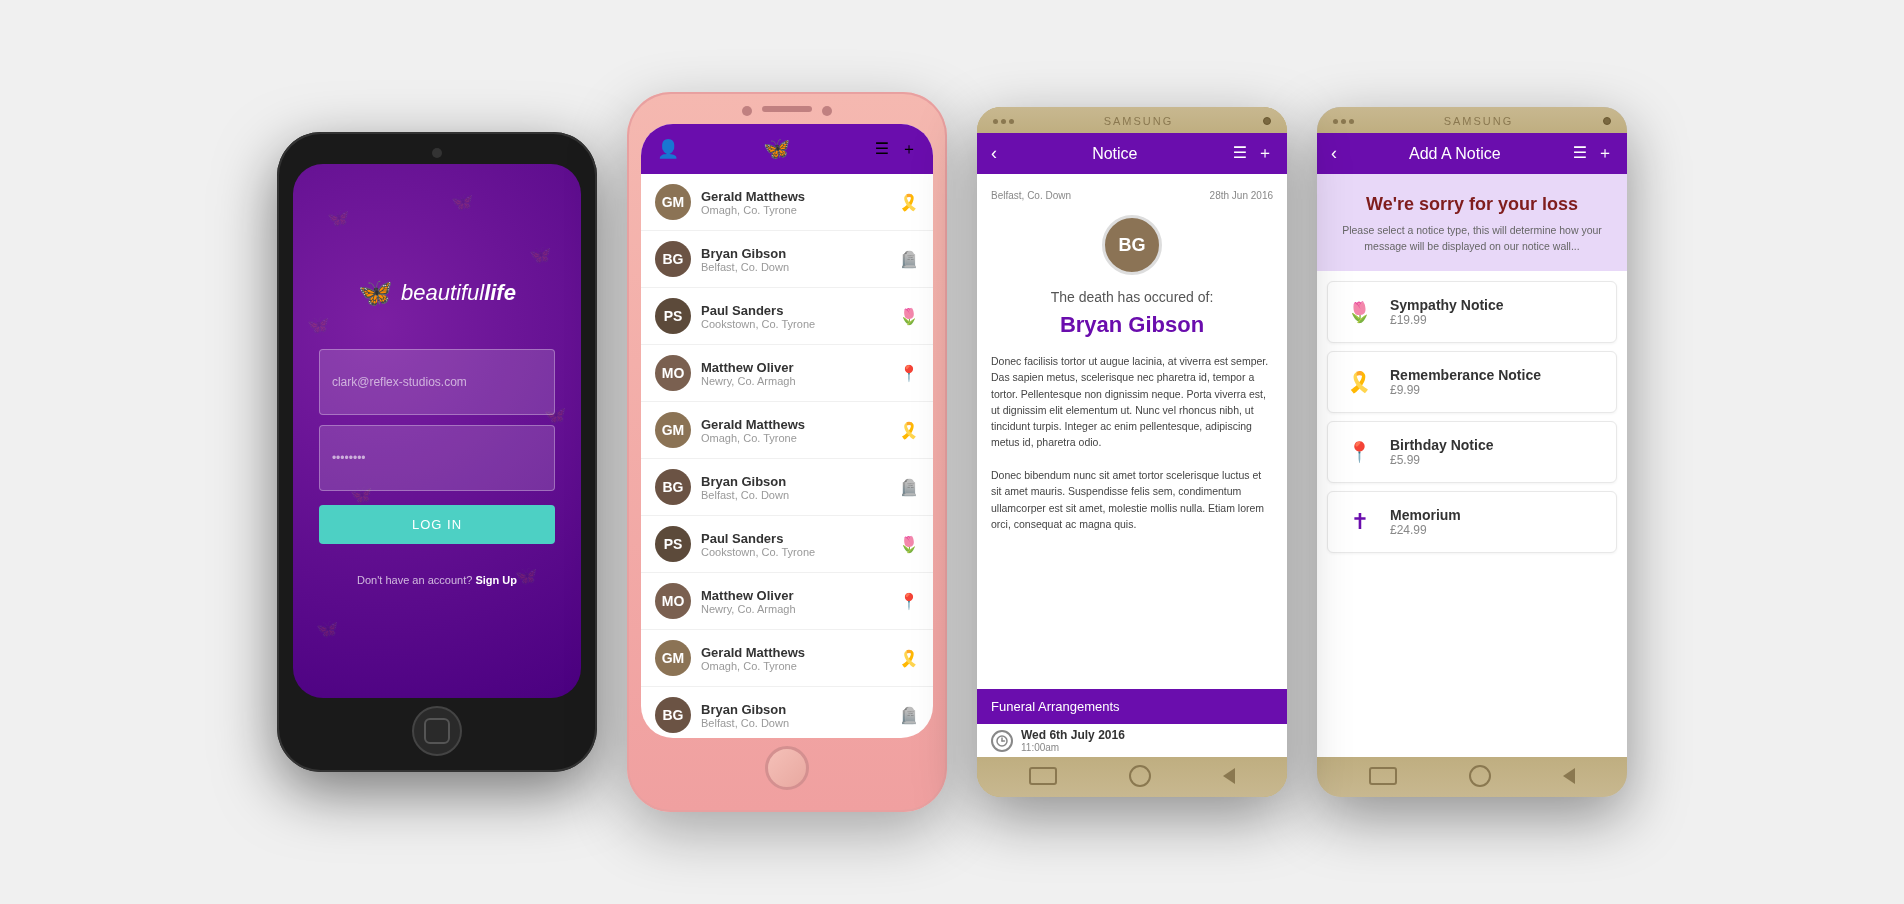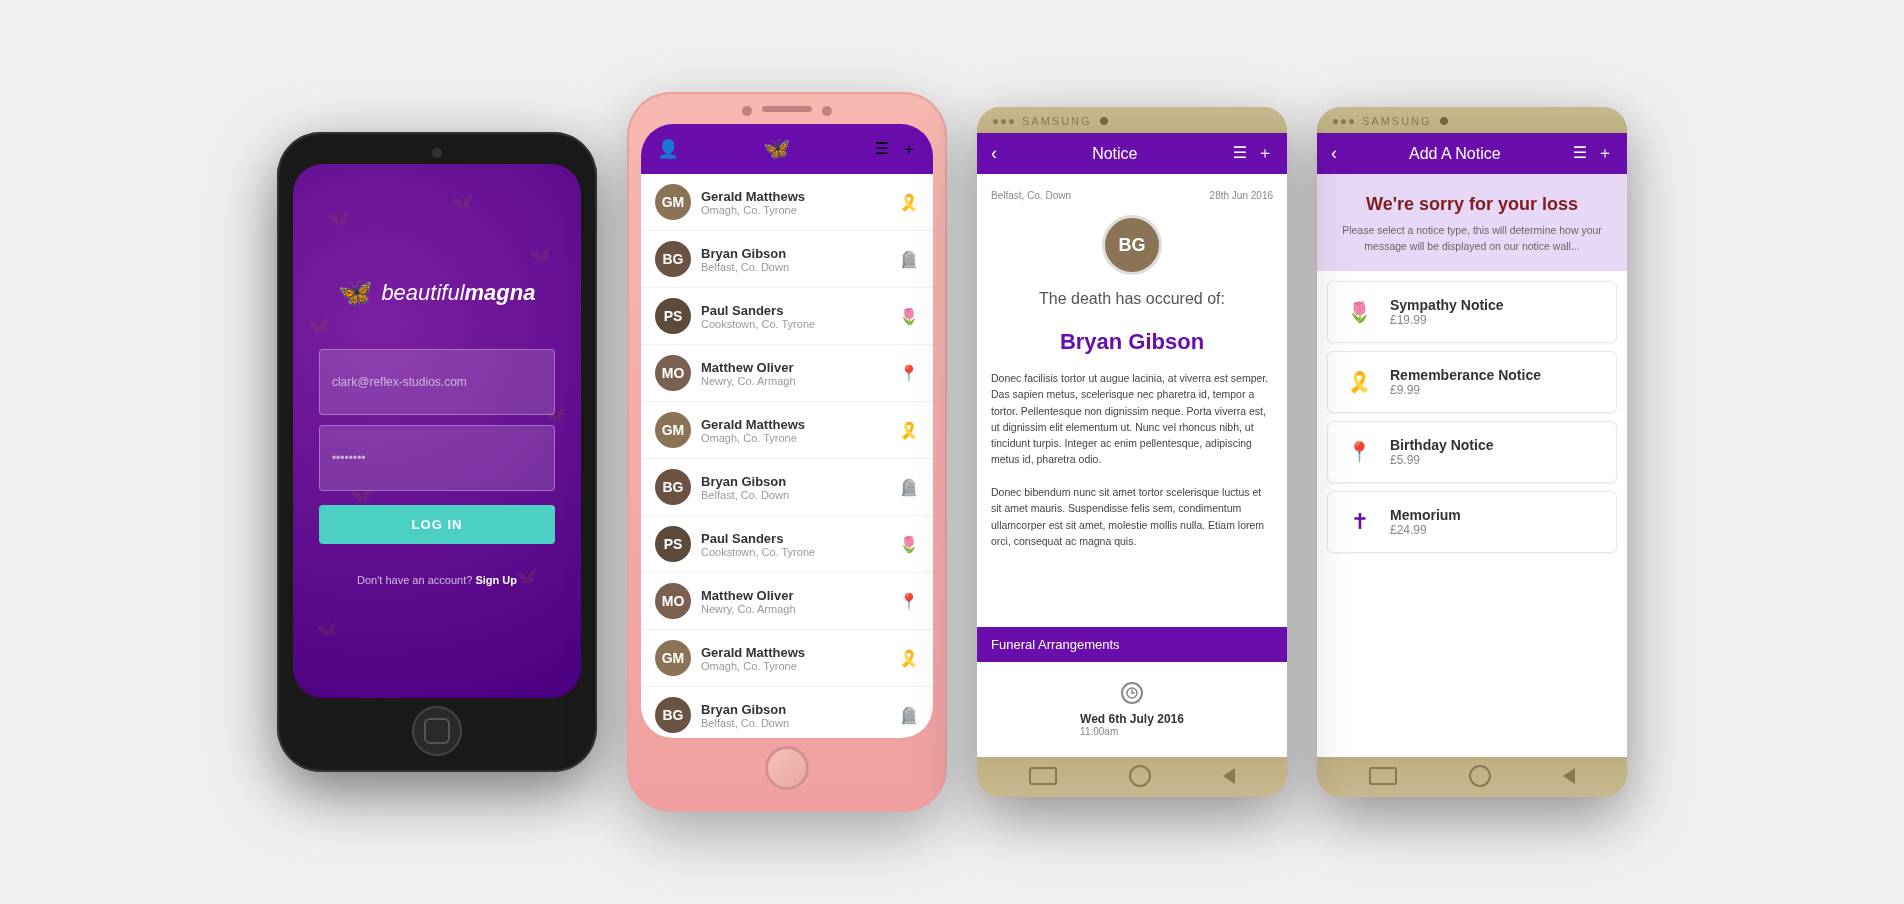--- a/index.html
+++ b/index.html
@@ -118,21 +118,21 @@
       width: 100%;
     }
     .login-input::placeholder { color: rgba(255,255,255,0.6); }
     .login-btn {
       background: #4dd0c4;
       color: white;
       border: none;
       border-radius: 4px;
       padding: 12px;
       font-size: 13px;
-      font-weight: 700;
+      font-weight: 400;
       letter-spacing: 1px;
       text-transform: uppercase;
       width: 100%;
       cursor: pointer;
       margin-top: 4px;
     }
     .login-footer {
       color: rgba(255,255,255,0.7);
       font-size: 11px;
       margin-top: 30px;
@@ -267,21 +267,21 @@
       box-shadow: 0 20px 60px rgba(0,0,0,0.4), inset 0 0 0 1px #b8a870;
       position: relative;
       display: flex;
       flex-direction: column;
       overflow: hidden;
     }
     .samsung-top {
       background: linear-gradient(180deg, #c8b890 0%, #bfae80 100%);
       padding: 8px 16px 6px;
       display: flex;
-      justify-content: flex-start;
+      justify-content: space-between;
       align-items: center;
       gap: 8px;
       flex-shrink: 0;
     }
     .samsung-brand {
       font-size: 11px;
       color: #8a7850;
       letter-spacing: 2px;
       font-weight: 500;
     }
@@ -387,23 +387,23 @@
       display: flex;
       align-items: center;
       justify-content: center;
       color: white;
       font-weight: bold;
       font-size: 18px;
       border: 3px solid #ddd;
     }
     .notice-subtitle {
       text-align: center;
-      font-size: 16px;
+      font-size: 14px;
       color: #555;
-      margin-bottom: 14px;
+      margin-bottom: 0;
     }
     .notice-name {
       text-align: center;
       font-size: 22px;
       font-weight: 700;
       color: #6a0dad;
       margin-bottom: 12px;
     }
     .notice-body {
       font-size: 10.5px;
@@ -411,25 +411,24 @@
       line-height: 1.55;
     }
     .funeral-bar {
       background: #6a0dad;
       padding: 10px 14px;
       color: white;
       font-size: 13px;
       font-weight: 500;
     }
     .funeral-details {
-      padding: 20px 14px;
+      padding: 4px 14px;
       display: flex;
       align-items: center;
       gap: 8px;
-      flex-direction: column;
     }
     .clock-icon {
       width: 22px;
       height: 22px;
       border: 2px solid #888;
       border-radius: 50%;
       display: flex;
       align-items: center;
       justify-content: center;
       flex-shrink: 0;
@@ -552,21 +551,21 @@
       <span style="top:28%;left:5%">🦋</span>
       <span style="top:45%;right:5%">🦋</span>
       <span style="top:60%;left:20%">🦋</span>
       <span style="top:75%;right:15%">🦋</span>
       <span style="top:85%;left:8%">🦋</span>
     </div>
 
     <div class="login-logo">
       <span class="logo-icon">🦋</span>
       <span class="logo-text">
-        <span>beautiful</span><strong>magna</strong>
+        <span>beautiful</span><strong>life</strong>
       </span>
     </div>
 
     <div class="login-form">
       <input class="login-input" type="email" placeholder="clark@reflex-studios.com" style="">
       <input class="login-input" type="password" placeholder="••••••••" style="">
       <button class="login-btn">LOG IN</button>
     </div>
 
     <p class="login-footer">

